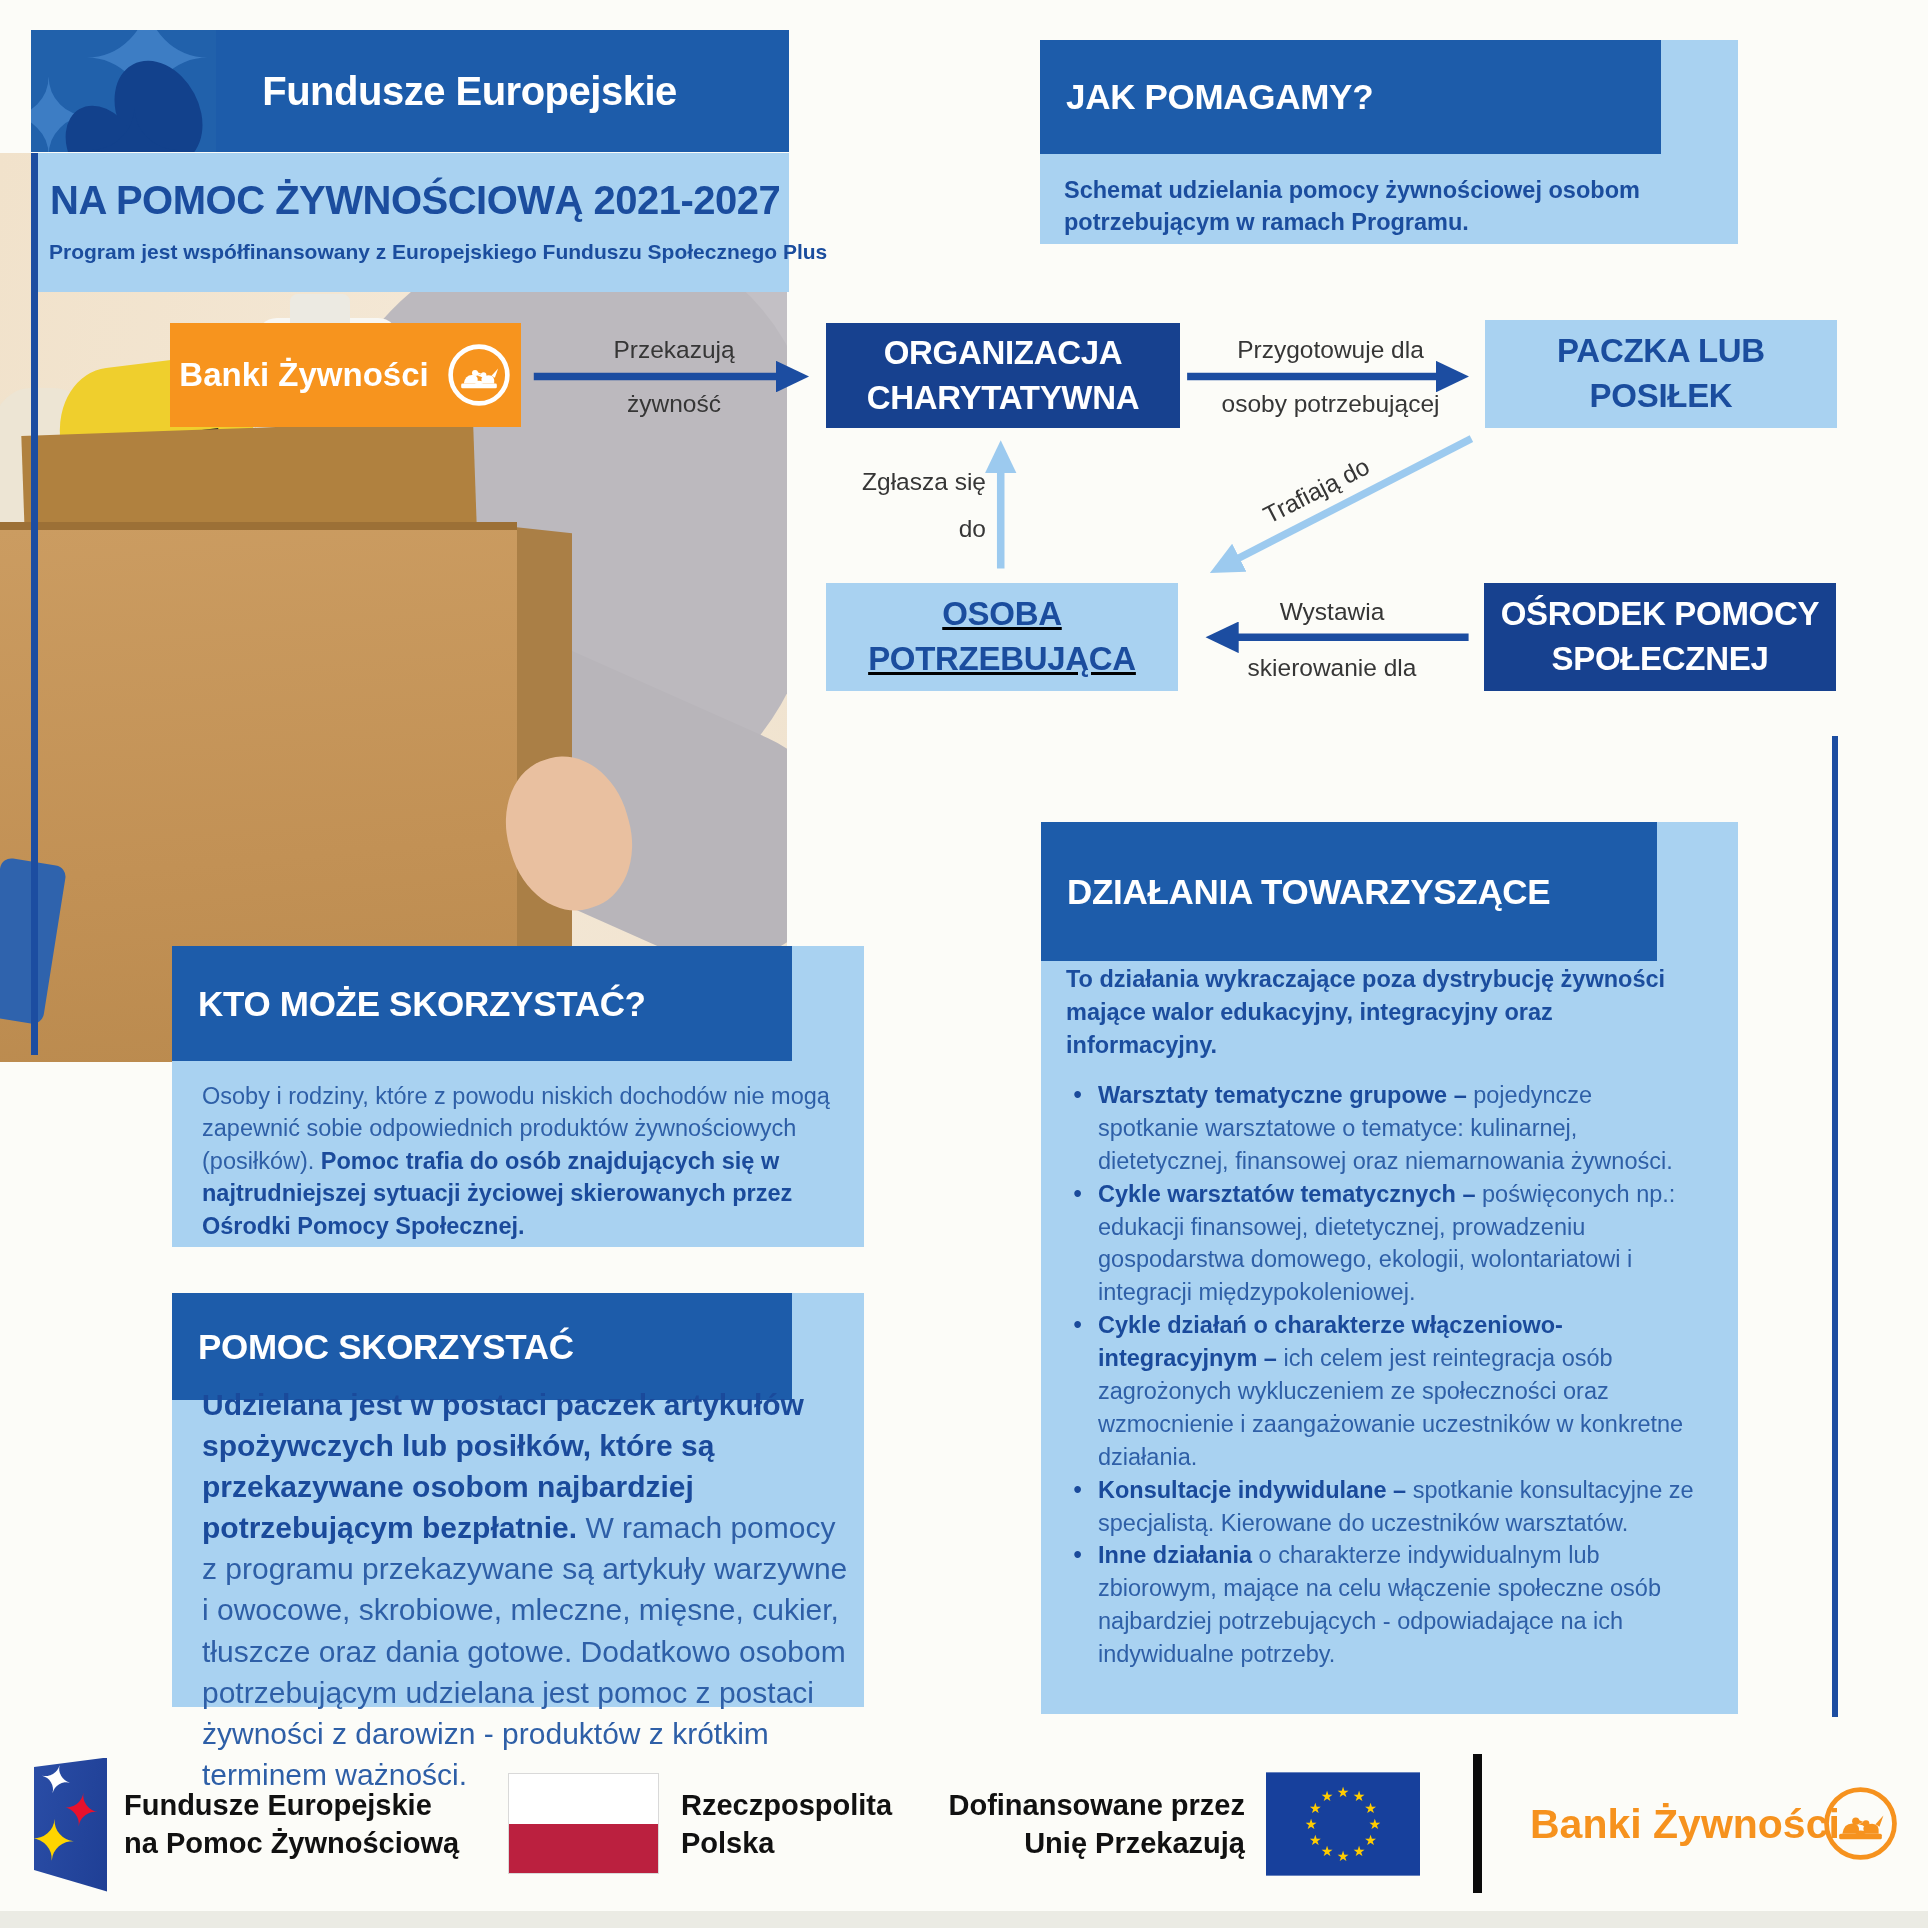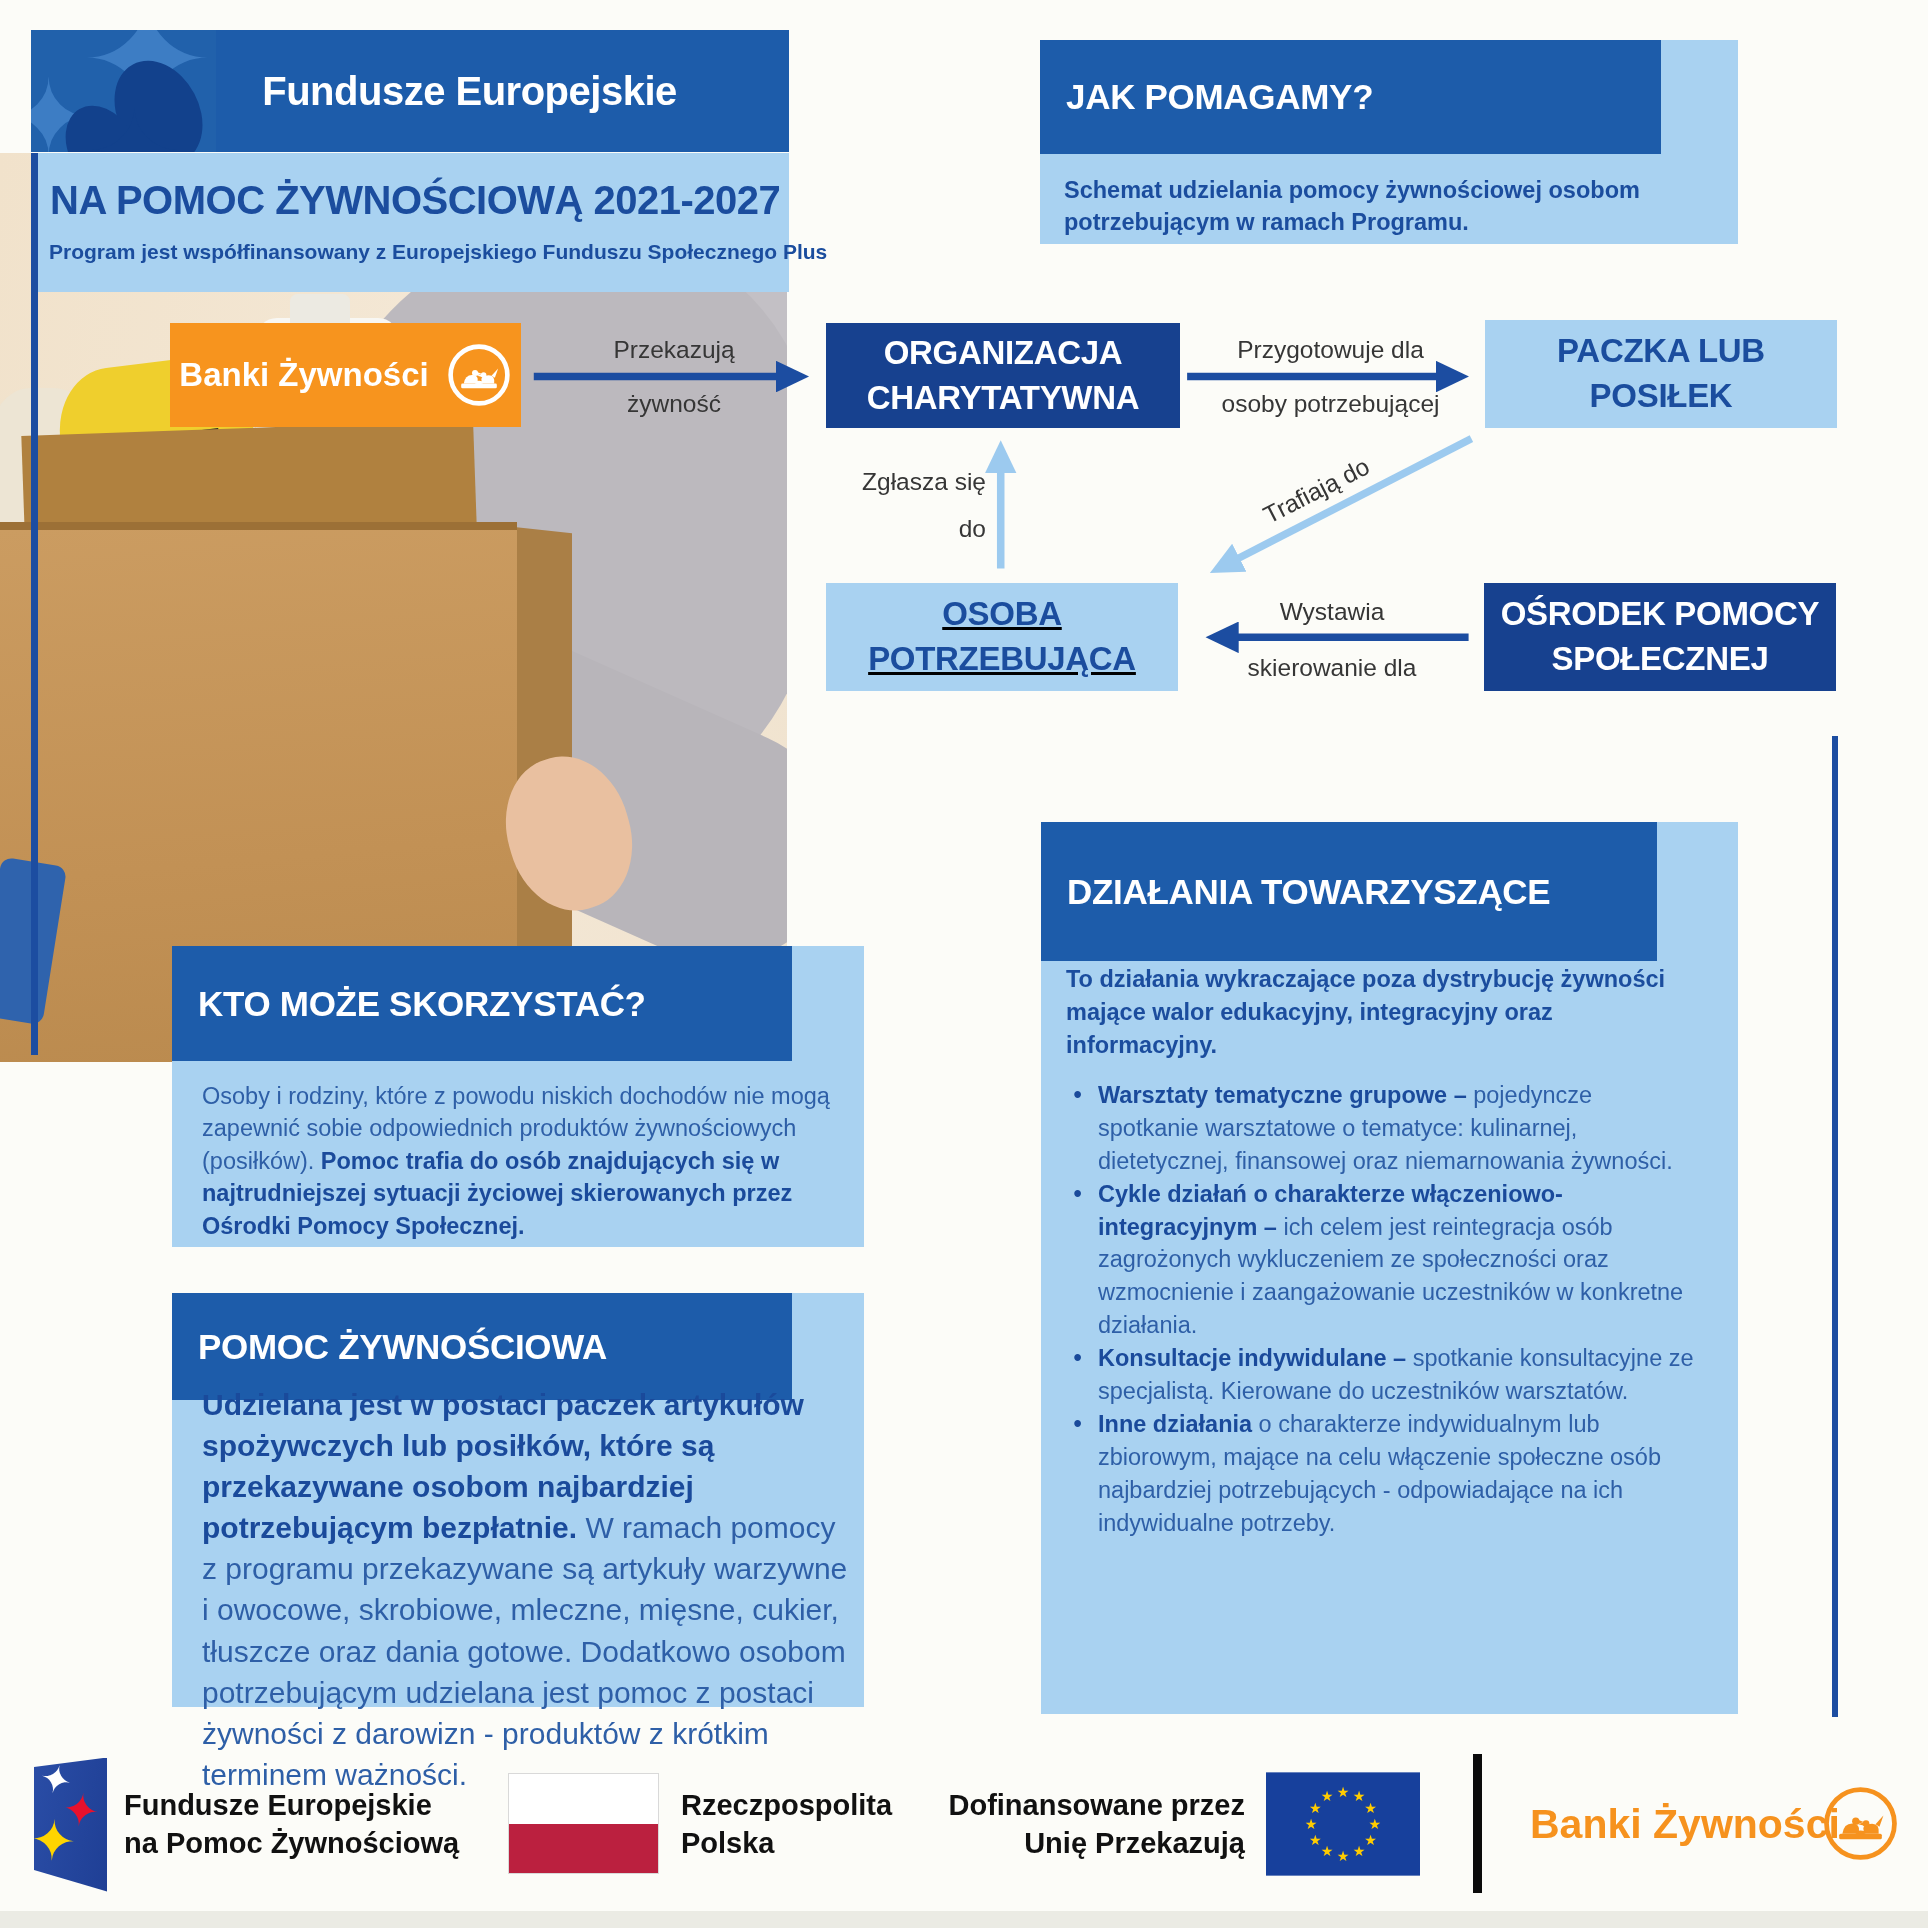--- a/index.html
+++ b/index.html
@@ -234,33 +234,34 @@
 <div class="abs panel" id="kto-panel"></div>
 <div class="abs sec-header" id="kto-header">
   <span class="t">KTO MOŻE SKORZYSTAĆ?</span>
 </div>
 <div class="abs" id="kto-body">
   <span>Osoby i rodziny, które z powodu niskich dochodów nie mogą zapewnić sobie odpowiednich produktów żywnościowych (posiłków). </span><b>Pomoc trafia do osób znajdujących się w najtrudniejszej sytuacji życiowej skierowanych przez Ośrodki Pomocy Społecznej.</b>
 </div>
 
 <div class="abs panel" id="pomoc-panel"></div>
 <div class="abs sec-header" id="pomoc-header">
-  <span class="t">POMOC ŻYWNOŚCIOWA</span>
+  <span class="t">POMOC SKORZYSTAĆ</span>
 </div>
 <div class="abs" id="pomoc-body">
   <b>Udzielana jest w postaci paczek artykułów spożywczych lub posiłków, które są przekazywane osobom najbardziej potrzebującym bezpłatnie.</b><span> W ramach pomocy z programu przekazywane są artykuły warzywne i owocowe, skrobiowe, mleczne, mięsne, cukier, tłuszcze oraz dania gotowe. Dodatkowo osobom potrzebującym udzielana jest pomoc z postaci żywności z darowizn  - produktów z krótkim terminem ważności.</span>
 </div>
 
 <div class="abs panel" id="dzi-panel"></div>
 <div class="abs sec-header" id="dzi-header">
   <span class="t">DZIAŁANIA TOWARZYSZĄCE</span>
 </div>
 <div class="abs" id="dzi-intro">To działania wykraczające poza dystrybucję żywności mające walor edukacyjny, integracyjny oraz informacyjny.</div>
 <ul class="abs" id="dzi-list">
   <li><b>Warsztaty tematyczne grupowe – </b><span>pojedyncze spotkanie warsztatowe o tematyce: kulinarnej, dietetycznej, finansowej oraz niemarnowania żywności.</span></li>
+  <li><b>Cykle warsztatów tematycznych – </b><span>poświęconych np.: edukacji finansowej, dietetycznej, prowadzeniu gospodarstwa domowego, ekologii, wolontariatowi i integracji międzypokoleniowej.</span></li>
   <li><b>Cykle działań o charakterze włączeniowo-integracyjnym – </b><span>ich celem jest reintegracja osób zagrożonych wykluczeniem ze społeczności oraz wzmocnienie i zaangażowanie uczestników w konkretne działania.</span></li>
   <li><b>Konsultacje indywidulane – </b><span>spotkanie konsultacyjne ze specjalistą. Kierowane do uczestników warsztatów.</span></li>
   <li><b>Inne działania</b><span> o charakterze indywidualnym lub zbiorowym, mające na celu włączenie społeczne osób najbardziej potrzebujących  - odpowiadające na ich indywidualne potrzeby.</span></li>
 </ul>
 
 <div class="abs" id="right-vline"></div>
 
 <div class="abs" id="footer">
 
   <div id="fe-logo">

